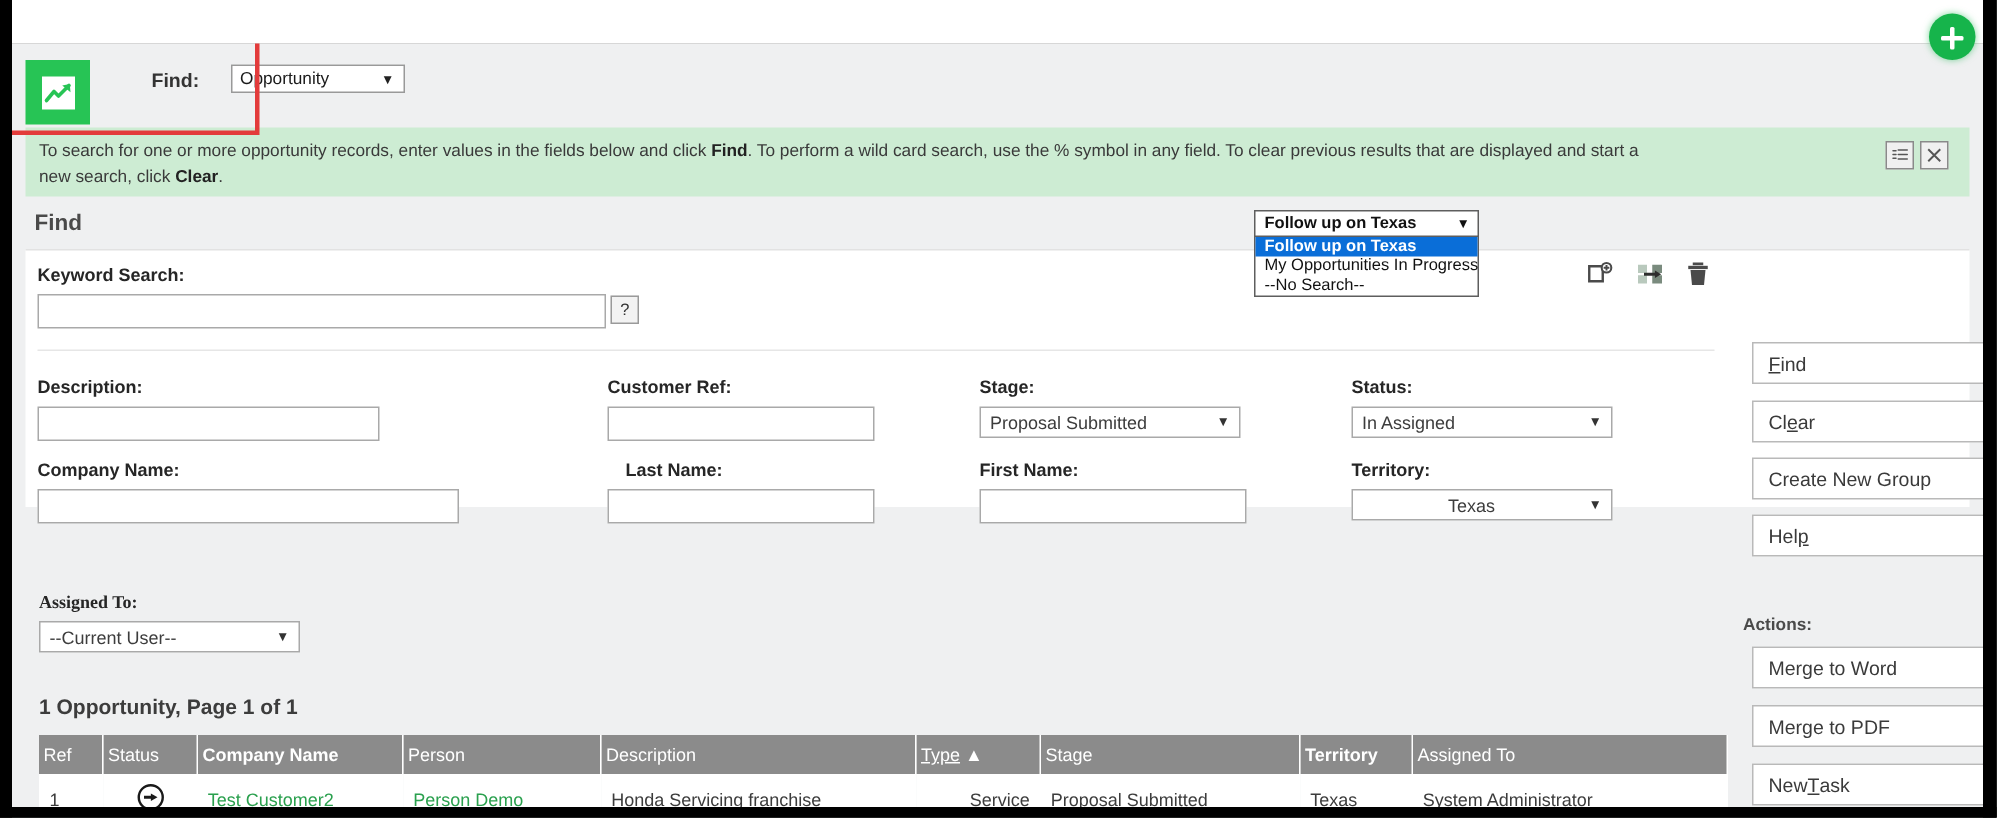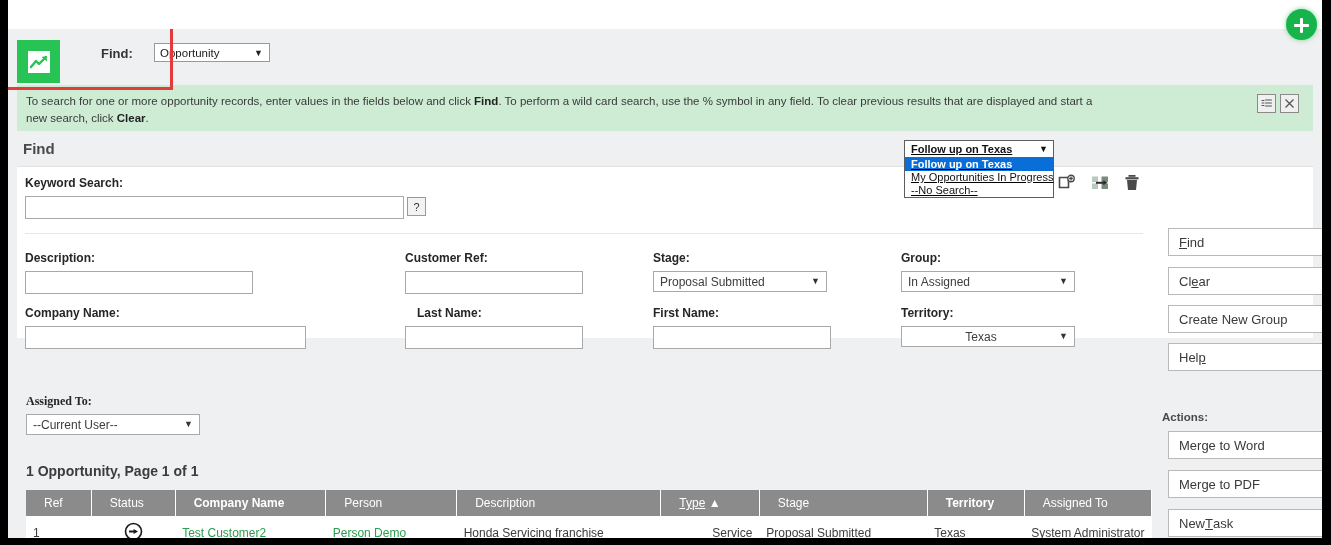--- a/index.html
+++ b/index.html
@@ -118,22 +118,22 @@
     position:absolute; width:19px; height:19px;
     border:1px solid #9a9a9a; background:#f3f3f3;
     font-size:11px; color:#333;
     display:flex; align-items:center; justify-content:center;
     cursor:pointer; box-sizing:border-box;
   }
   .hr{ position:absolute; height:1px; background:#e6e6e6; }
 
   
   .ss-wrap{
-    position:absolute; left:896px; top:111px;
-    width:166px; z-index:30;text-decoration:underline;
+    position:absolute; left:828px; top:111px;
+    width:166px; z-index:30;
   }
   .ss-hl{
     position:absolute; left:-11px; top:-8px;
     width:170px; height:63px;
     border:3px solid #e33b3b;
     box-sizing:content-box;
     z-index:29;
     pointer-events:none;
   }
   .ss-box{
@@ -165,21 +165,21 @@
     font-size:14px; font-weight:bold; color:#3c3c3c;
   }
   .tbl{
     position:absolute; left:18px; top:461px;
     width:1126px;
     border-collapse:collapse;
     font-size:12px;
   }
   .tbl thead th{
     background:#8b8b8b; color:#fff; font-weight:normal;
-    text-align:left; padding:4px 18px; height:18px;
+    text-align:left; padding:4px 3px; height:18px;
     border-right:1px solid #fff;
     white-space:nowrap;
   }
   .tbl thead th.sortable span.u{ text-decoration:underline;}
   .tbl tbody td{
     background:#fff; color:#3c3c3c;
     padding:6px 7px; height:18px;
     border-bottom:1px solid #e4e4e4;
     white-space:nowrap;
   }
@@ -303,21 +303,21 @@
 
       <div class="lbl" style="left:388px; top:84px;">Customer Ref:</div>
       <input class="txt" style="left: 388px; top: 104px; width: 178px;" value="">
 
       <div class="lbl" style="left:636px; top:84px;">Stage:</div>
       <div class="sel" style="left:636px; top:104px; width:174px;">
         <span>Proposal Submitted</span>
         <span class="caret">▼</span>
       </div>
 
-      <div class="lbl" style="left:884px; top:84px;">Group:</div>
+      <div class="lbl" style="left:884px; top:84px;">Status:</div>
       <div class="sel" style="left:884px; top:104px; width:174px;">
         <span>In Assigned</span>
         <span class="caret">▼</span>
       </div>
 
       <div class="lbl" style="left:8px;   top:139px;">Company Name:</div>
       <input class="txt" style="left: 8px; top: 159px; width: 281px;" value="">
 
       <div class="lbl" style="left:388px; top:139px;margin-left:12px;">Last Name:</div>
       <input class="txt" style="left: 388px; top: 159px; width: 178px;" value="">

